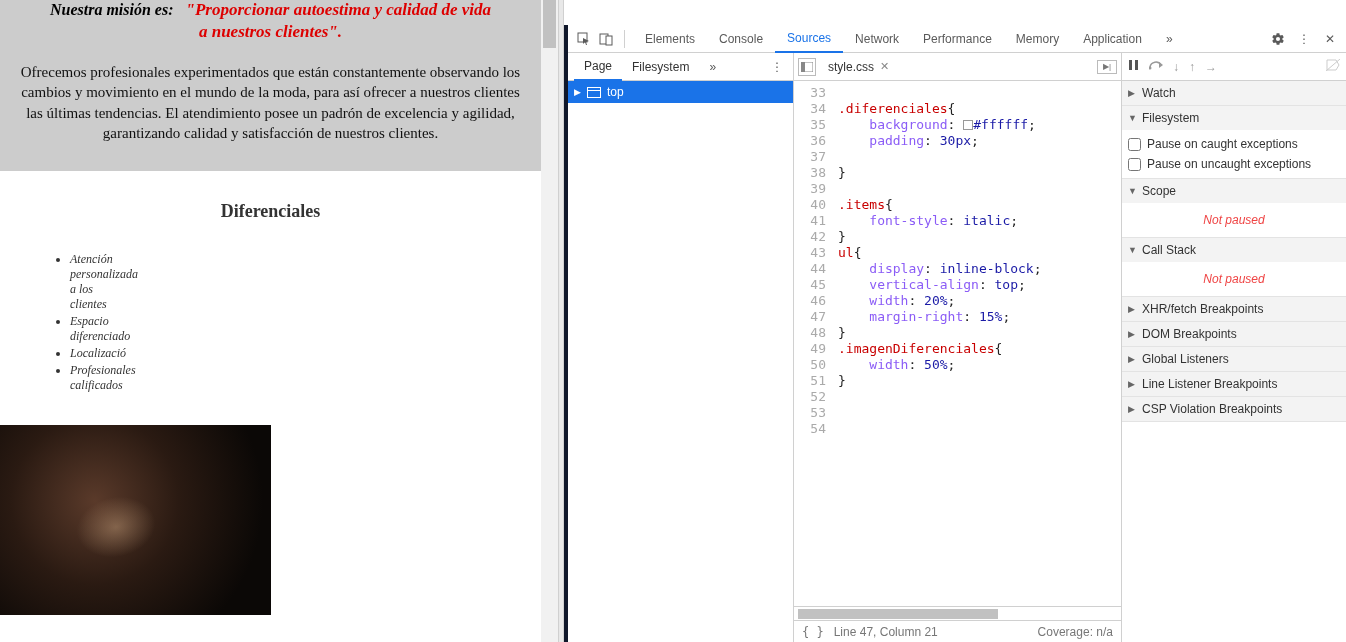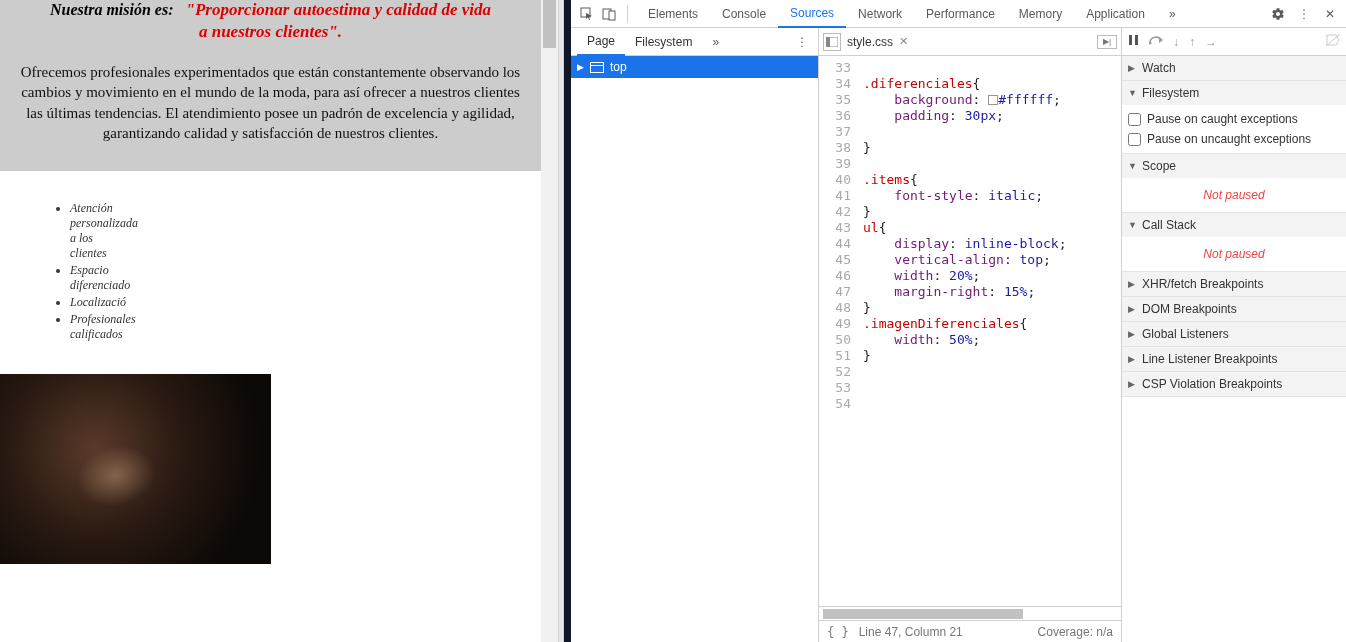--- a/index.html
+++ b/index.html
@@ -18,54 +18,54 @@
 .dif-title { text-align: center; font-family: Georgia, 'Times New Roman', serif; font-size: 18px; font-weight: bold; margin-bottom: 30px; }
 .items { font-style: italic; font-family: Georgia, 'Times New Roman', serif; font-size: 12px; }
 .items ul { display: inline-block; vertical-align: top; width: 20%; margin-right: 15%; padding-left: 40px; }
 .items li { margin-bottom: 2px; line-height: 1.25; }
 .img-block { width: calc(100% - 17px); }
 .img-block .photo { width: 50%; height: 190px; background: radial-gradient(circle at 35% 40%, #5a3a2a 0%, #2a1a12 40%, #0b0806 80%); position: relative; }
 .photo::after { content:""; position:absolute; left:28%; top:38%; width:80px; height:60px; background: radial-gradient(ellipse at center, rgba(220,180,140,0.4), transparent 70%); transform: rotate(-12deg); }
 
 .splitter { width: 6px; background: #e8e8e8; border-left: 1px solid #d0d0d0; border-right: 1px solid #d0d0d0; cursor: ew-resize; }
 
-.devtools { flex: 1; display: flex; flex-direction: column; background: #fff; border-left: 7px solid #0f172a; }
+.devtools { flex: 1; display: flex; flex-direction: column; background: #fff; border-left: 4px solid #0f172a; margin-top: 25px; }
 .dt-toolbar { height: 28px; border-bottom: 1px solid #d0d0d0; display: flex; align-items: center; padding: 0 6px; gap: 2px; }
 .tb-icon { width: 20px; height: 20px; display: inline-flex; align-items: center; justify-content: center; color: #5a5a5a; border-radius: 2px; }
 .tb-sep { width: 1px; height: 18px; background: #d0d0d0; margin: 0 6px; }
 .dt-tabs { display: flex; align-items: center; height: 100%; gap: 0; }
 .dt-tab { padding: 0 12px; height: 100%; display: flex; align-items: center; color: #5a5a5a; cursor: pointer; }
 .dt-tab.active { color: #1a73e8; border-bottom: 2px solid #1a73e8; margin-bottom: -1px; }
 .dt-right { margin-left: auto; display: flex; align-items: center; gap: 6px; }
 
 .dt-body { flex: 1; display: flex; min-height: 0; }
-.nav-col { width: 248px; border-right: 1px solid #d0d0d0; display: flex; flex-direction: column; }
+.nav-col { width: 226px; border-right: 1px solid #d0d0d0; display: flex; flex-direction: column; }
 .nav-tabs { height: 28px; border-bottom: 1px solid #d0d0d0; display: flex; align-items: center; padding: 0 6px; }
 .nav-tab { padding: 0 10px; height: 100%; display: flex; align-items: center; color: #333; cursor: pointer; }
 .nav-tab.active { border-bottom: 2px solid #1a73e8; margin-bottom: -1px; color: #333; }
 .nav-more { margin-left: 4px; color: #5a5a5a; padding: 0 6px; }
 .nav-kebab { margin-left: auto; color: #5a5a5a; padding: 0 4px; }
 .tree { flex: 1; background: #fff; }
 .tree-row { display: flex; align-items: center; height: 22px; padding-left: 6px; gap: 6px; background: #1a73e8; color: #fff; }
 .tree-row .tri { font-size: 9px; }
 .tree-row .win-icon { width: 14px; height: 11px; border: 1px solid #fff; position: relative; }
 .tree-row .win-icon::before { content:""; position:absolute; top:2px; left:0; right:0; height:1px; background:#fff; }
 
 .editor-col { flex: 1; display: flex; flex-direction: column; border-right: 1px solid #d0d0d0; min-width: 0; }
-.ed-tabs { height: 28px; border-bottom: 1px solid #d0d0d0; display: flex; align-items: center; padding: 0 4px; gap: 0; }
+.ed-tabs { height: 28px; border-bottom: 1px solid #d0d0d0; display: flex; align-items: center; padding: 0 4px; gap: 6px; }
 .ed-nav { width: 18px; height: 18px; border: 1px solid #bbb; display: inline-flex; align-items: center; justify-content: center; color: #777; font-size: 10px; }
 .ed-tab { display: flex; align-items: center; gap: 6px; padding: 0 6px; height: 100%; color: #333; }
 .ed-tab .close { color: #888; font-size: 11px; }
 .ed-run { margin-left: auto; width: 20px; height: 14px; border: 1px solid #bbb; display: inline-flex; align-items: center; justify-content: center; color: #777; font-size: 8px; }
 .code-wrap { flex: 1; display: flex; font-family: Consolas, Menlo, monospace; font-size: 13px; line-height: 16px; overflow: hidden; position: relative; }
 .gutter { width: 38px; text-align: right; color: #aaa; padding: 4px 6px 0 0; user-select: none; background: #fff; }
 .code { flex: 1; padding: 4px 0 0 6px; white-space: pre; color: #222; overflow: hidden; }
 .sel { color: #c80000; }
 .brace { color: #222; }
-.prop { color: #701a75; }
+.prop { color: #8b5cf6; }
 .val { color: #1a1aa6; }
 .swatch { display:inline-block; width:10px; height:10px; border:1px solid #999; vertical-align: -1px; background:#fff; }
 .h-scroll { height: 14px; border-top: 1px solid #d0d0d0; display:flex; align-items: center; }
 .h-scroll .thumb { height: 10px; background: #c1c1c1; width: 200px; margin-left: 4px; }
 .status { height: 22px; border-top: 1px solid #d0d0d0; display: flex; align-items: center; padding: 0 8px; color: #777; gap: 10px; font-family: "Segoe UI", Arial, sans-serif; font-size: 12px; }
 .status .fmt { font-family: Consolas, monospace; }
 .status .cov { margin-left: auto; }
 
 .dbg-col { width: 224px; display: flex; flex-direction: column; }
 .dbg-tb { height: 28px; border-bottom: 1px solid #d0d0d0; display: flex; align-items: center; padding: 0 6px; gap: 10px; color: #666; }
@@ -87,20 +87,21 @@
     <div class="hero">
       <div class="mission-line">
         <span class="mission-label">Nuestra misión es:</span>
         <span>&nbsp;&nbsp;</span>
         <span class="mission-quote">"Proporcionar autoestima y calidad de vida</span>
         <span class="mission-rest">a nuestros clientes".</span>
       </div>
       <p class="desc">Ofrecemos profesionales experimentados que están constantemente observando los cambios y movimiento en el mundo de la moda, para así ofrecer a nuestros clientes las últimas tendencias. El atendimiento posee un padrón de excelencia y agilidad, garantizando calidad y satisfacción de nuestros clientes.</p>
     </div>
     <div class="diferenciales">
+      <h3 class="dif-title">Diferenciales</h3>
       <div class="items">
         <ul>
           <li>Atención personalizada a los clientes</li>
           <li>Espacio diferenciado</li>
           <li>Localizació</li>
           <li>Profesionales calificados</li>
         </ul>
       </div>
     </div>
     <div class="img-block">

